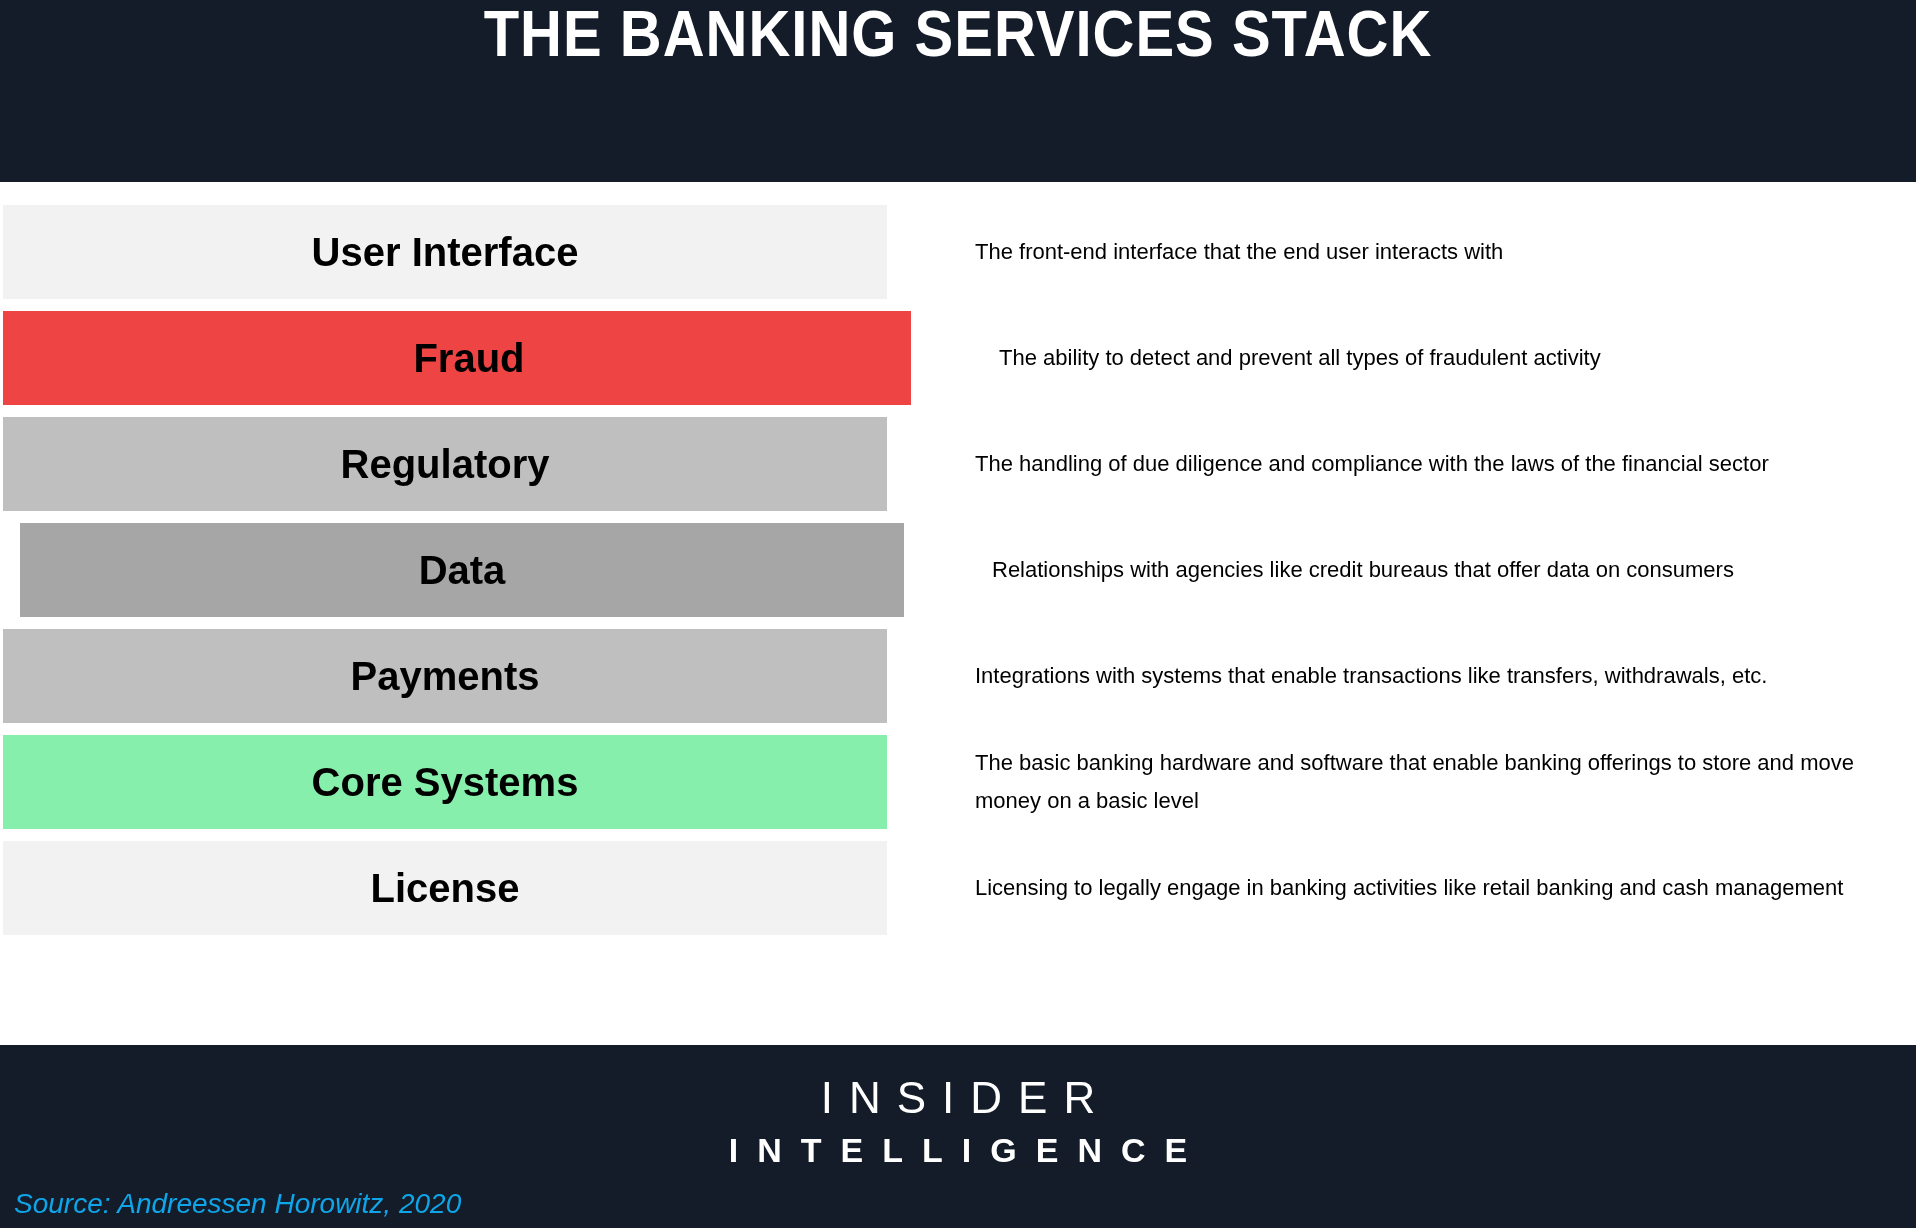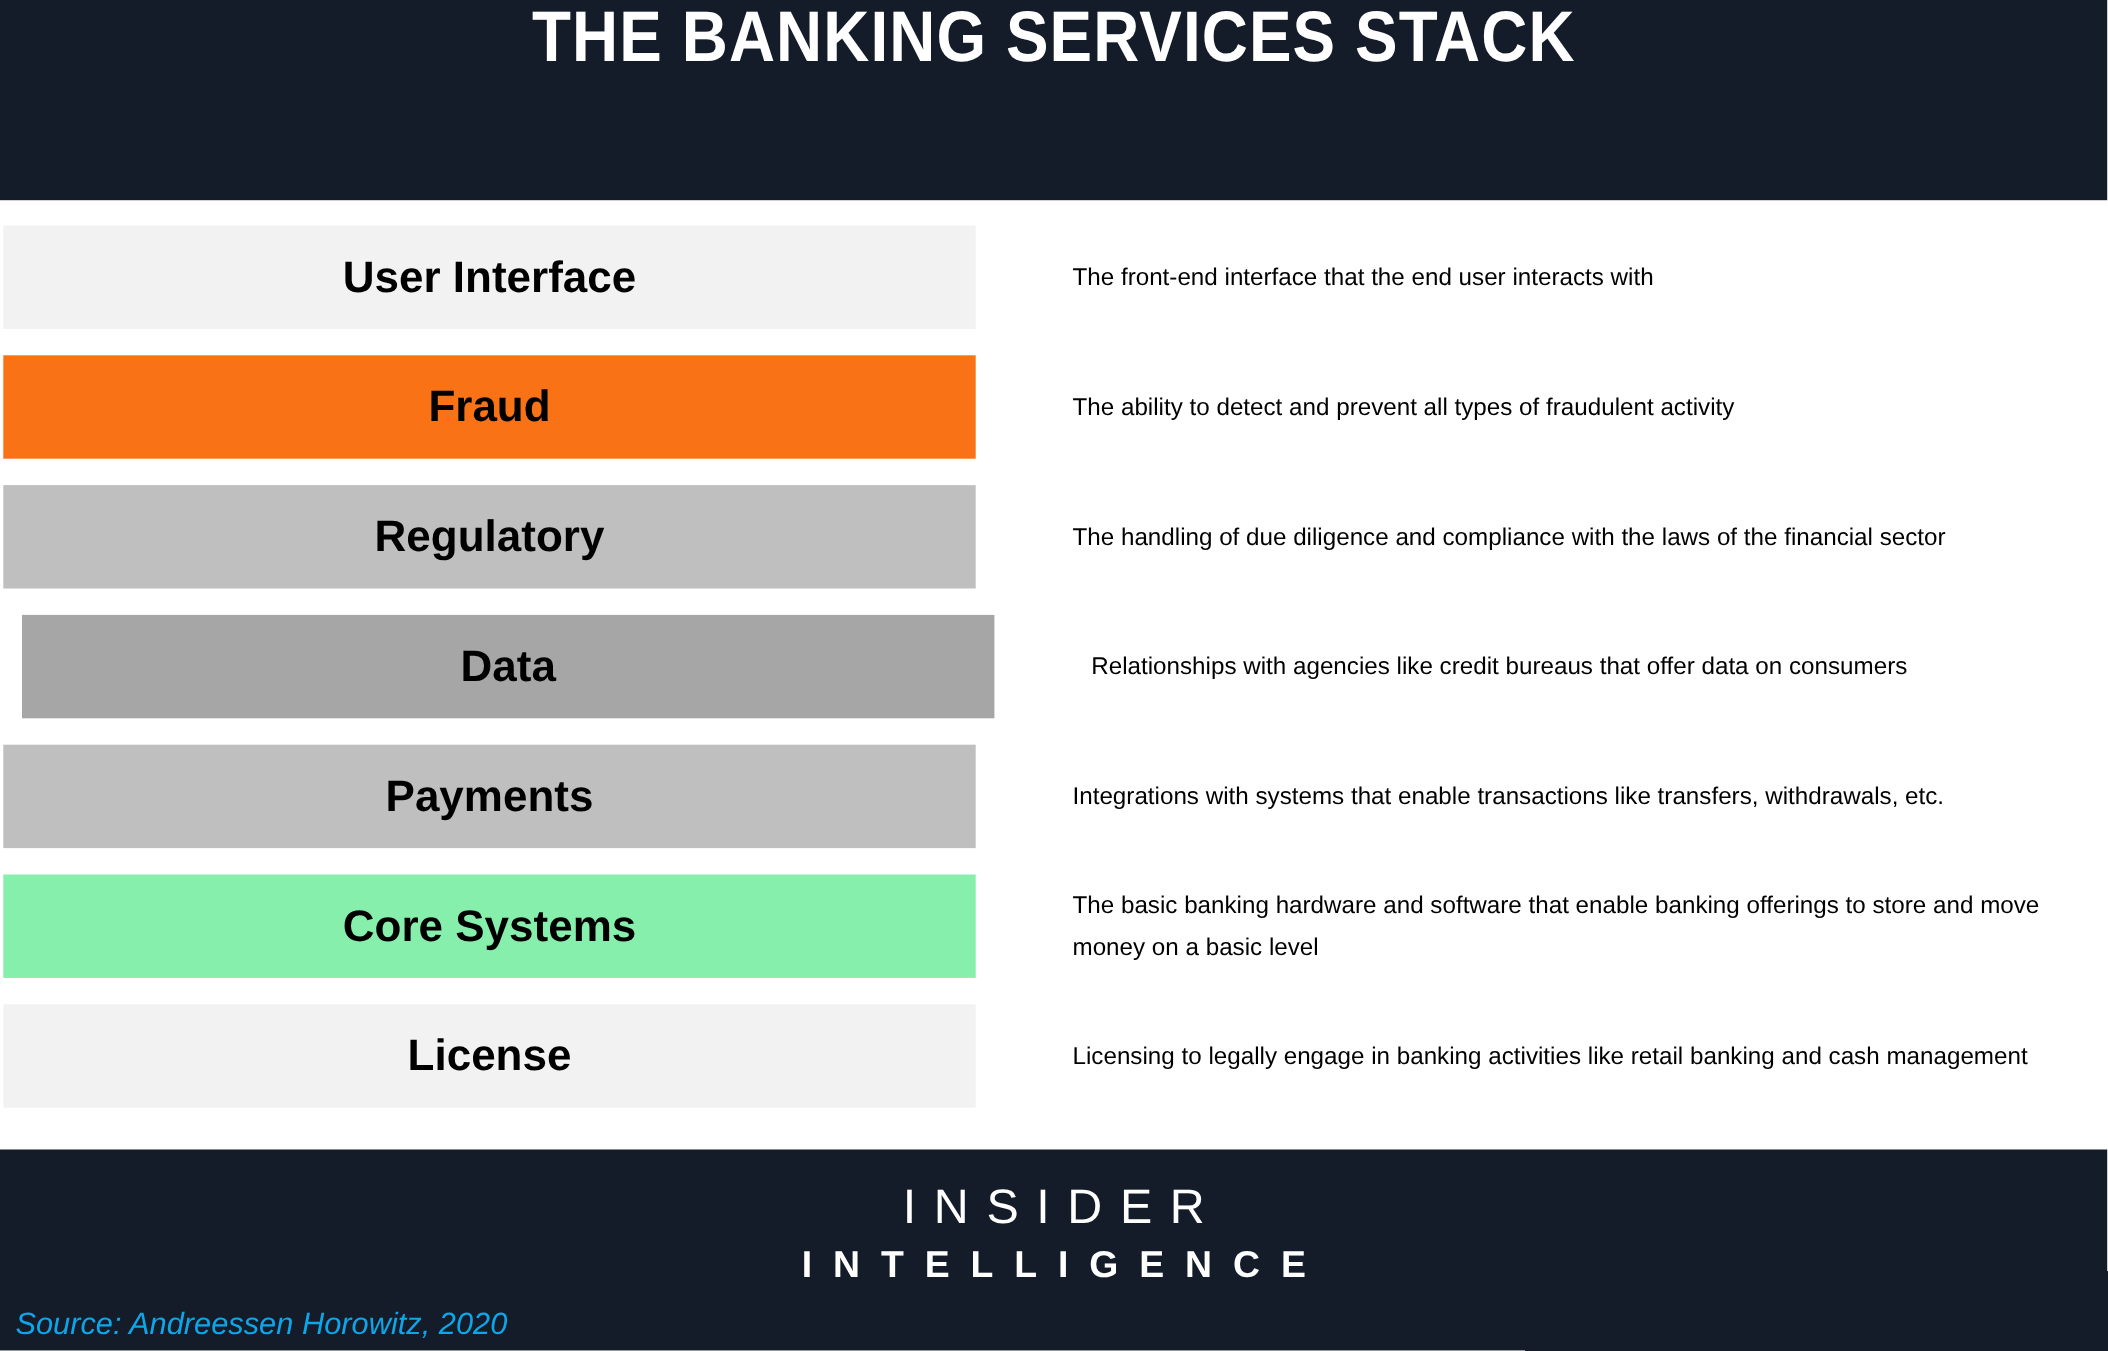--- a/index.html
+++ b/index.html
@@ -15,21 +15,21 @@
   }
   .title {
     color:#ffffff; font-size:58px; font-weight:700; letter-spacing:1px;
     transform:scaleY(1.12); transform-origin:center;
     white-space:nowrap;
   }
 
   
   .rows {
     position:absolute; top:205px; left:3px; right:0;
-    display:flex; flex-direction:column; gap:24px;
+    display:flex; flex-direction:column; gap:12px;
   }
   .row { display:flex; height:94px; }
   .bar {
     width:884px; flex:0 0 884px;
     display:flex; align-items:center; justify-content:center;
   }
   .bar-label { font-size:40px; font-weight:700; color:#000000; }
   .desc {
     margin-left:88px; width:920px;
     display:flex; align-items:center;
@@ -68,21 +68,21 @@
   <div class="rows">
 
     <div class="row">
       <div class="bar" style="background: rgb(242, 242, 242);">
         <span class="bar-label">User Interface</span>
       </div>
       <div class="desc">The front-end interface that the end user interacts with</div>
     </div>
 
     <div class="row">
-      <div class="bar" style="background: #f97316;">
+      <div class="bar" style="background: #ef4444; padding-left: 24px;">
         <span class="bar-label">Fraud</span>
       </div>
       <div class="desc">The ability to detect and prevent all types of fraudulent activity</div>
     </div>
 
     <div class="row">
       <div class="bar" style="background: rgb(191, 191, 191);">
         <span class="bar-label">Regulatory</span>
       </div>
       <div class="desc">The handling of due diligence and compliance with the laws of the financial sector</div>

